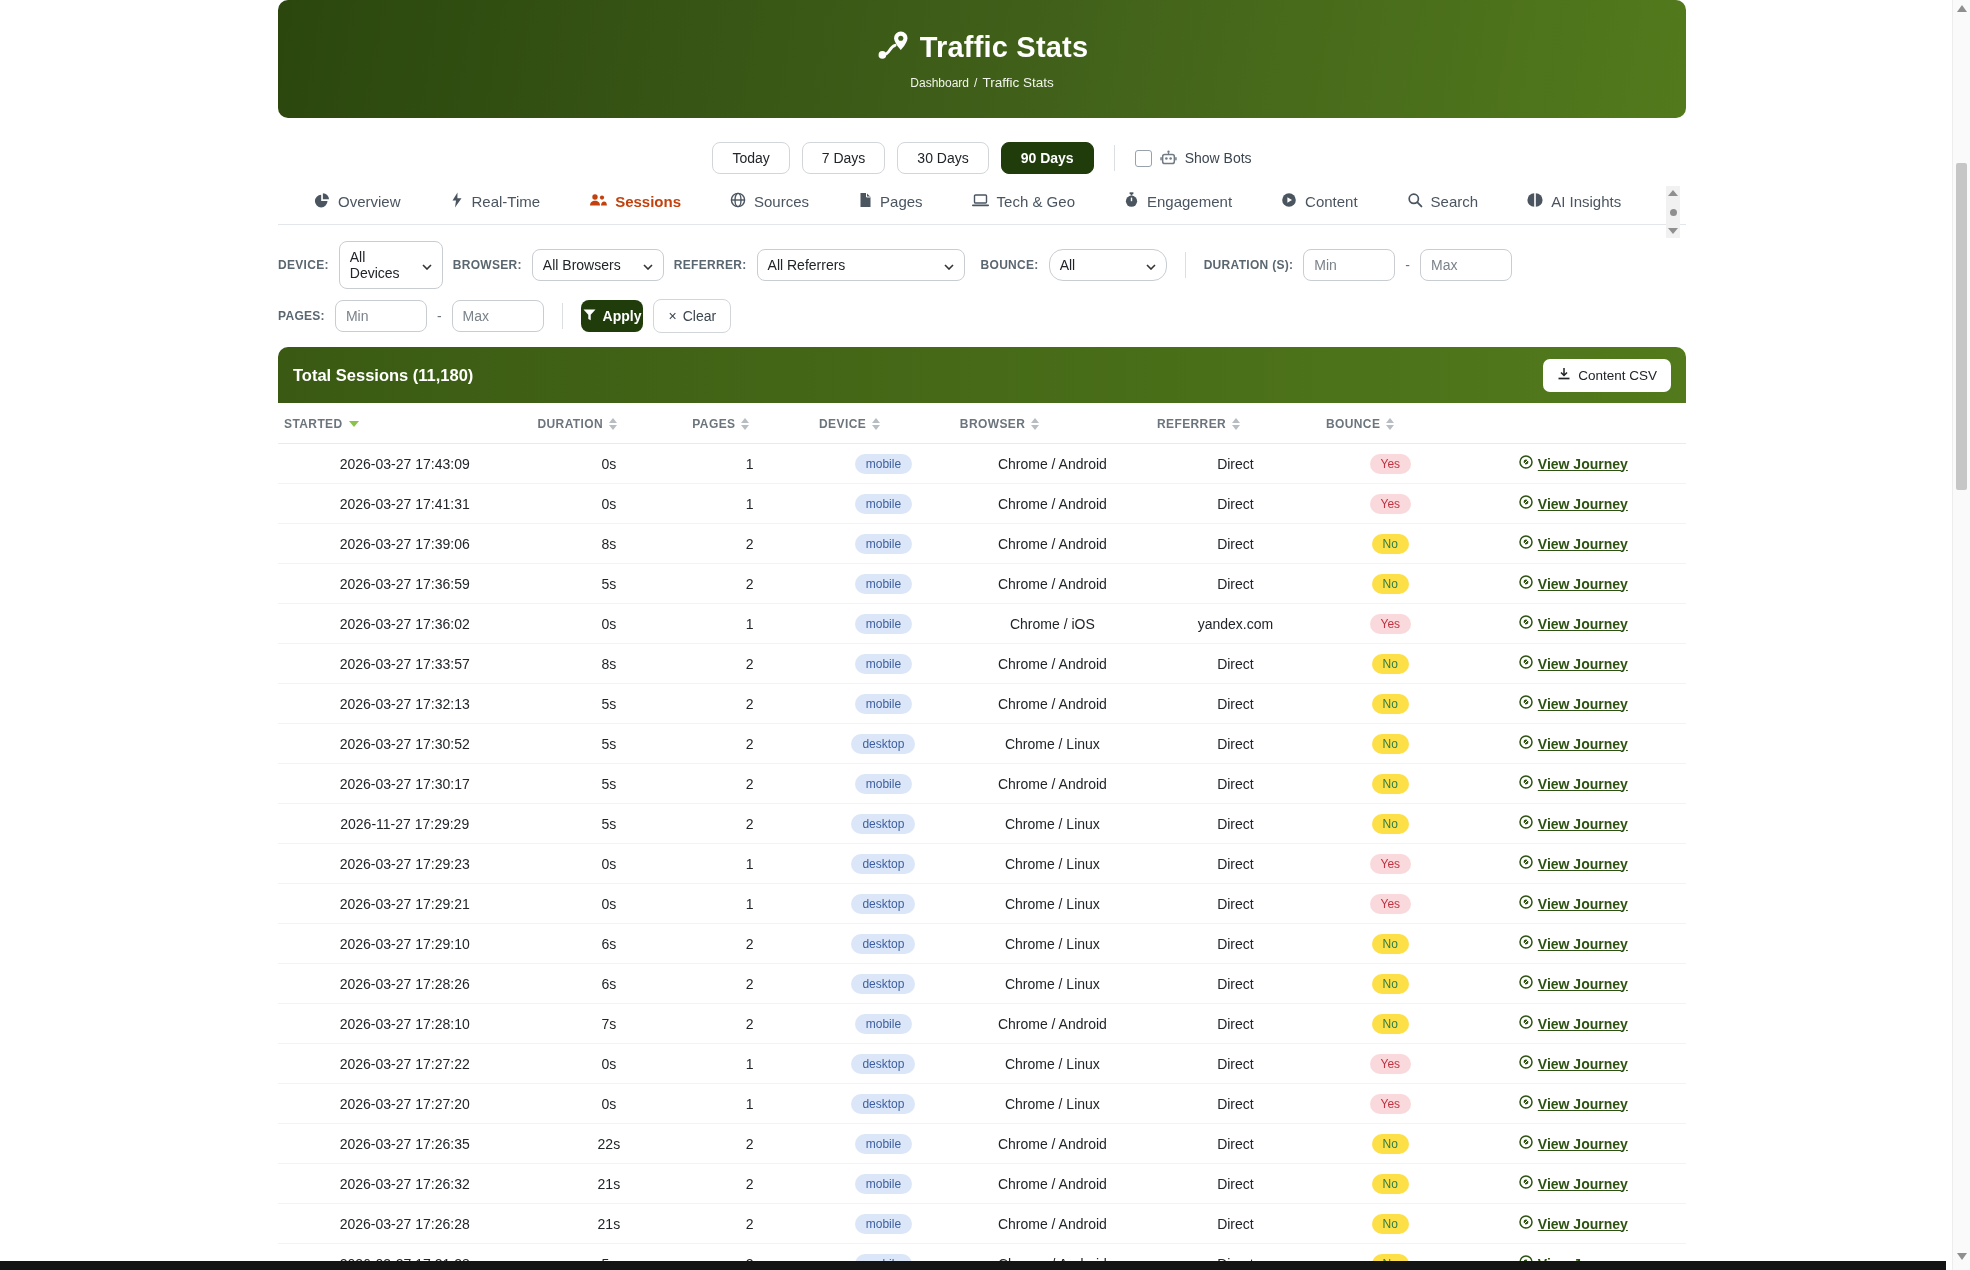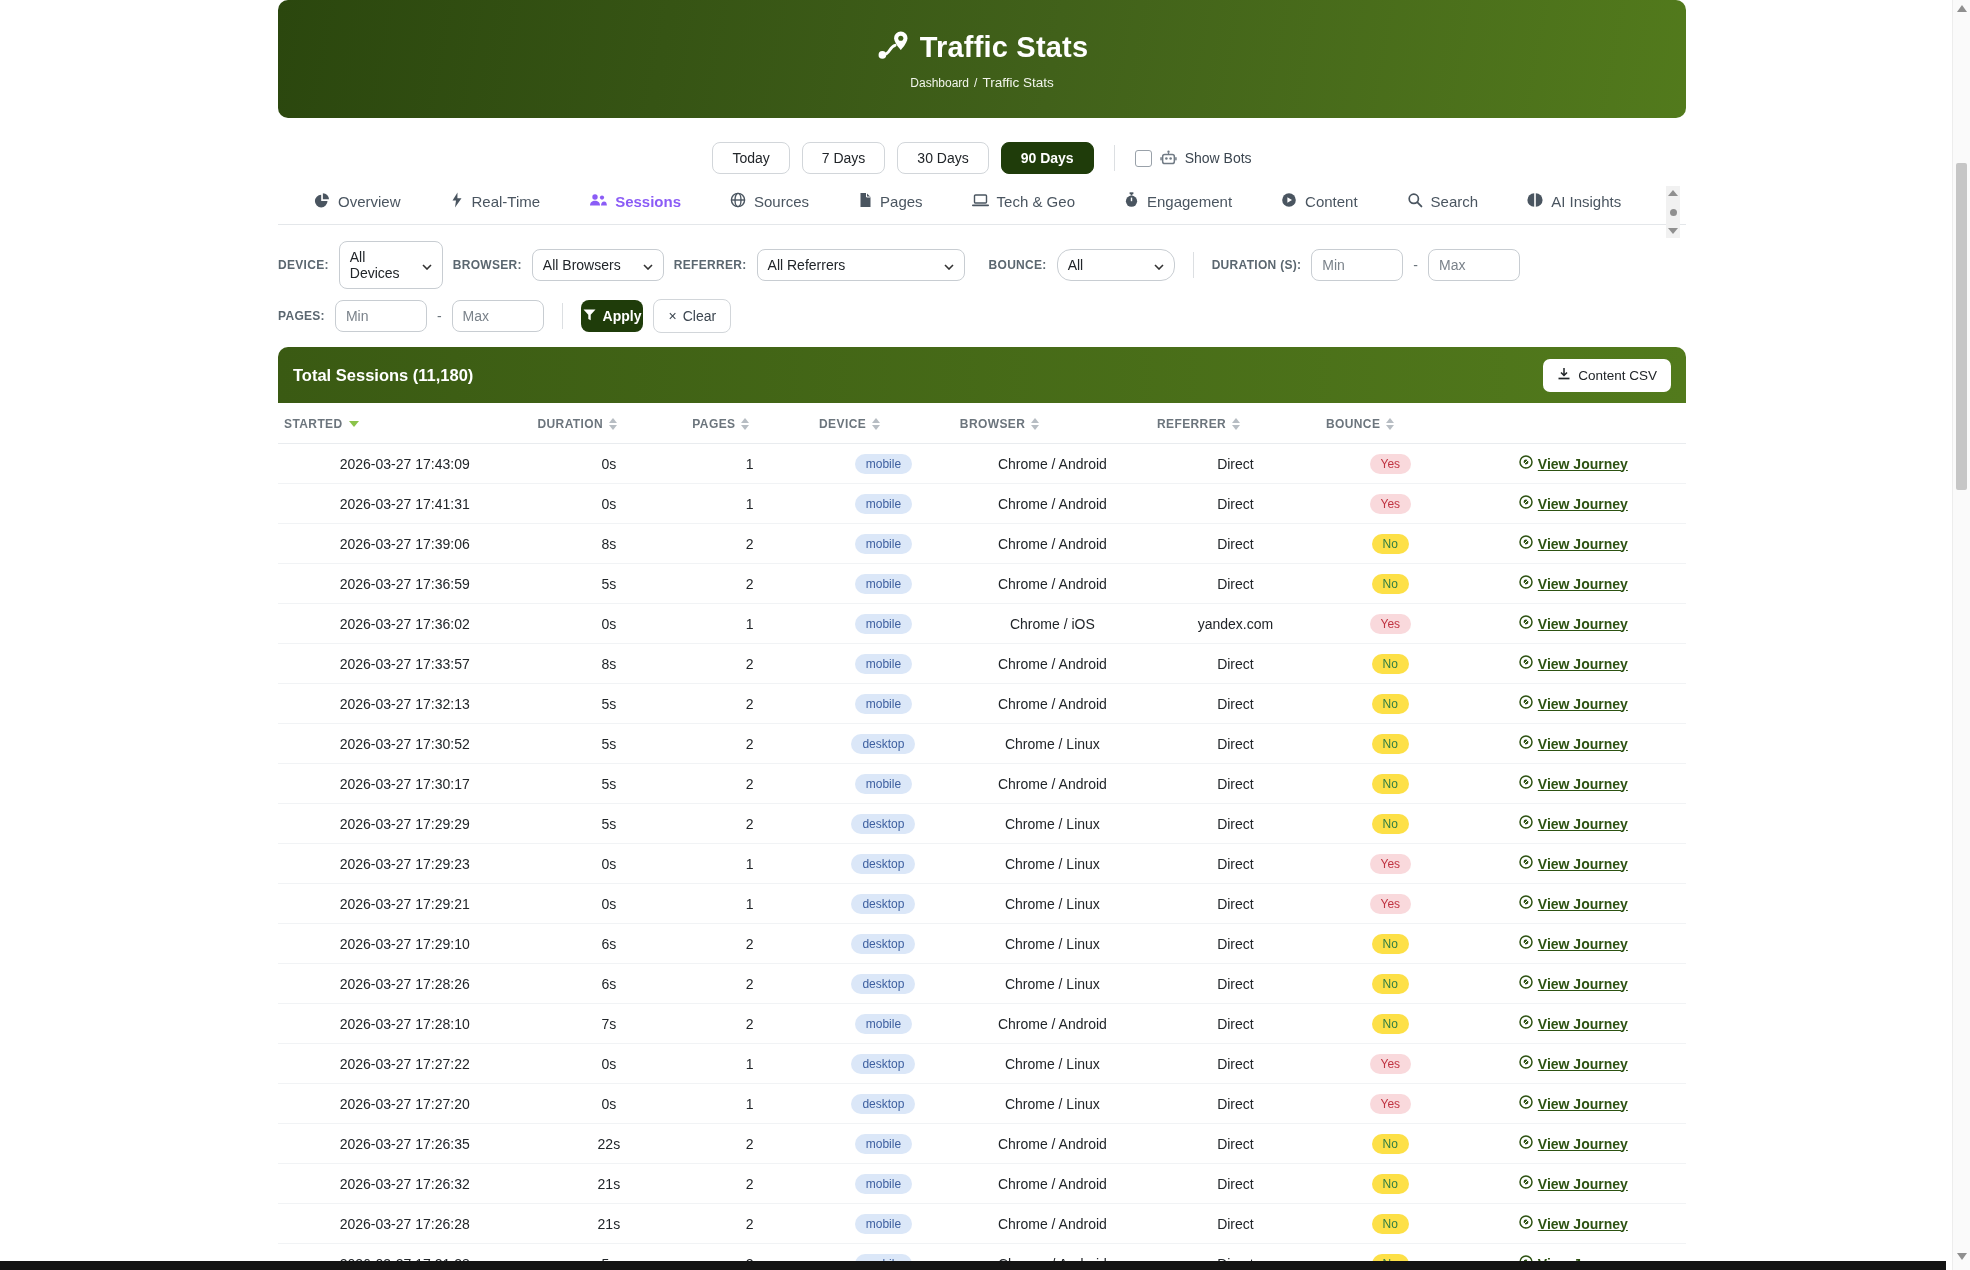--- a/index.html
+++ b/index.html
@@ -24,21 +24,21 @@
   .v-divider { width:1px; height:26px; background:#dcdfe2; margin:0 8px; }
   .showbots { display:flex; align-items:center; gap:8px; color:#3c4650; font-size:14px; }
   .showbots input { appearance:none; width:17px; height:17px; border:1.5px solid #99a1a9; border-radius:3px; background:#fff; cursor:pointer; }
   .robot { color:#707a84; display:flex; }
 
   
   .tabs-row { margin-top:18px; border-bottom:1px solid #e4e7ea; display:flex; align-items:center;
     gap:49px; padding:0 0 13px 36px; position:relative; }
   .tab { display:flex; align-items:center; gap:8px; font-size:15px; color:#4a5560; cursor:pointer; white-space:nowrap; }
   .tab svg { flex:none; }
-  .tab.active { color:#8b5cf6; font-weight:700; }
+  .tab.active { color:#c2410c; font-weight:700; }
   .tab-scroll { position:absolute; right:6px; top:-6px; width:14px; height:52px; background:#f1f1f1;
     display:flex; flex-direction:column; align-items:center; justify-content:space-between; padding:4px 0; }
   .tri-up-s { width:0; height:0; border-left:5px solid transparent; border-right:5px solid transparent; border-bottom:6px solid #8f8f8f; }
   .tri-down-s { width:0; height:0; border-left:5px solid transparent; border-right:5px solid transparent; border-top:6px solid #8f8f8f; }
   .dot-s { width:7px; height:7px; border-radius:50%; background:#8f8f8f; }
 
   
   .filters { margin-top:16px; }
   .filter-row { display:flex; align-items:center; gap:10px; margin-bottom:10px; flex-wrap:nowrap; }
   .f-label { font-size:12px; font-weight:700; color:#5b6770; letter-spacing:.3px; }
@@ -237,21 +237,21 @@
               <path d="M1 1l4 4 4-4" fill="none" stroke="#333" stroke-width="1.6"></path>
             </svg></span>
       </div>
       <span class="f-label">REFERRER:</span>
       <div class="select sel-referrer">
         <span>All Referrers</span>
         <span><svg width="10" height="6" viewBox="0 0 10 6">
               <path d="M1 1l4 4 4-4" fill="none" stroke="#333" stroke-width="1.6"></path>
             </svg></span>
       </div>
-      <span class="f-label" style="margin-left:14px">BOUNCE:</span>
+      <span class="f-label" style="margin-left:6px">BOUNCE:</span>
       <div class="select sel-bounce">
         <span>All</span>
         <span><svg width="10" height="6" viewBox="0 0 10 6">
               <path d="M1 1l4 4 4-4" fill="none" stroke="#333" stroke-width="1.6"></path>
             </svg></span>
       </div>
       <span class="v-divider"></span>
       <span class="f-label">DURATION (S):</span>
       <input class="minmax" placeholder="Min" style="">
       <span class="dash">-</span>
@@ -522,21 +522,21 @@
           <circle cx="7" cy="7" r="6" fill="none" stroke="#2d5212" stroke-width="1.5"></circle>
           <circle cx="7" cy="7" r="2.4" fill="#2d5212"></circle>
           <path d="M4.6 9.4 L9.4 4.6" stroke="#fff" stroke-width="1"></path>
                   </svg></span>
         <span>View Journey</span>
       </span>
     </td>
   </tr>
 
   <tr>
-    <td>2026-03-27 17:29:29</td>
+    <td>2026-11-27 17:29:29</td>
     <td>5s</td>
     <td>2</td>
     <td><span class="badge badge-device">desktop</span></td>
     <td>Chrome / Linux</td>
     <td>Direct</td>
     <td><span class="badge badge-no">No</span></td>
     <td>
       <span class="journey-link">
         <span><svg width="14" height="14" viewBox="0 0 14 14">
           <circle cx="7" cy="7" r="6" fill="none" stroke="#2d5212" stroke-width="1.5"></circle>

